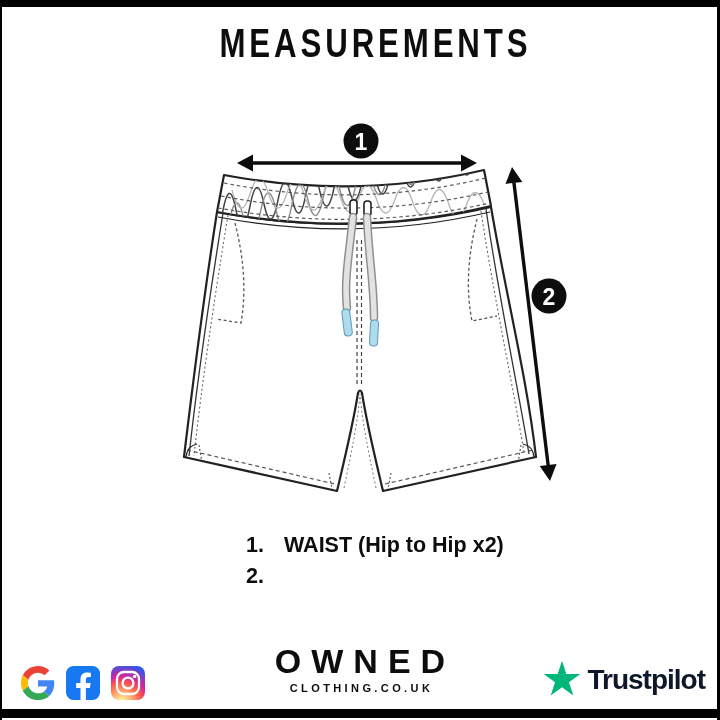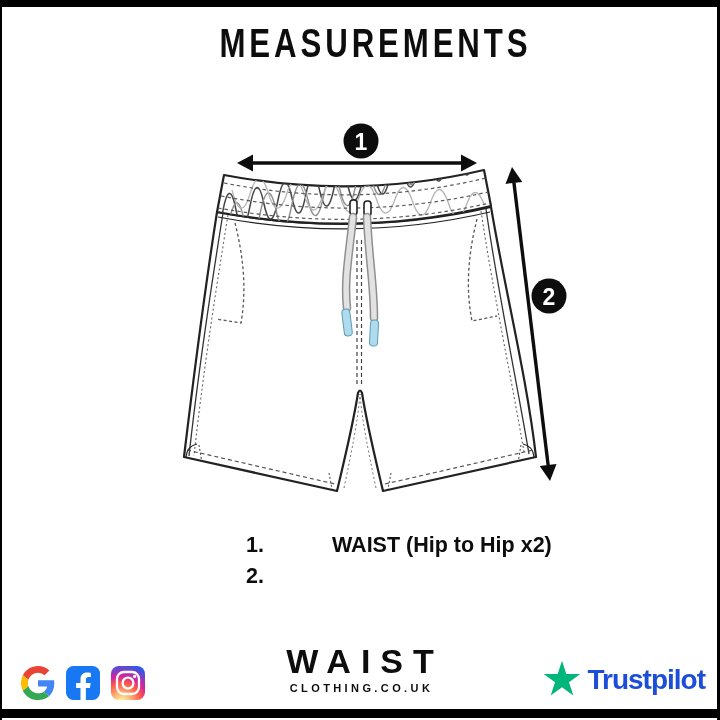--- a/index.html
+++ b/index.html
@@ -27,35 +27,35 @@
   }
 
   
   .diagram-svg{position:absolute;top:120px;left:0;width:720px;height:400px;}
   .badge-num{font-family:"Liberation Sans","DejaVu Sans",sans-serif;font-size:23px;font-weight:700;}
 
   
   .legend{position:absolute;top:533px;left:246px;}
   .legend-row{display:flex;align-items:baseline;height:31px;font-size:21.5px;font-weight:700;}
   .legend-num{width:22px;margin-right:16px;}
-  .legend-label{white-space:nowrap;margin-left:48px;}
+  .legend-label{white-space:nowrap;}
 
   
   .social{position:absolute;left:21px;top:666px;display:flex;gap:11px;}
   .social-tile{width:34px;height:34px;display:block;}
   .ig-tile{
     width:34px;height:34px;border-radius:8px;
     background:radial-gradient(circle at 32% 107%,#fdf497 0%,#fdf497 5%,#fd5949 45%,#d6249f 60%,#285AEB 90%);
     display:flex;align-items:center;justify-content:center;
   }
   .brand{position:absolute;top:644px;left:0;right:0;text-align:center;}
   .brand-name{font-size:34px;font-weight:800;letter-spacing:10px;padding-left:10px;line-height:1;white-space:nowrap;}
   .brand-domain{margin-top:4px;font-size:11px;font-weight:700;letter-spacing:3.4px;padding-left:3px;white-space:nowrap;}
   .trustpilot{position:absolute;right:15px;top:659px;display:flex;align-items:center;gap:4px;}
-  .trustpilot-word{font-size:28px;font-weight:600;letter-spacing:-1px;color:#1d4ed8;white-space:nowrap;}
+  .trustpilot-word{font-size:28px;font-weight:600;letter-spacing:-1px;color:#0f172a;white-space:nowrap;}
 </style>
 </head>
 <body>
 
 <div class="frame-top"></div>
 <div class="frame-left"></div>
 <div class="frame-right"></div>
 <div class="frame-bottom"></div>
 
 <div class="header">
@@ -164,21 +164,21 @@
   <div class="ig-tile">
     <svg width="34" height="34" viewBox="0 0 34 34">
       <rect x="6" y="6" width="22" height="22" rx="7" fill="none" stroke="#ffffff" stroke-width="2.3"></rect>
       <circle cx="17" cy="17" r="5.4" fill="none" stroke="#ffffff" stroke-width="2.3"></circle>
       <circle cx="23.6" cy="10.4" r="1.7" fill="#ffffff"></circle>
     </svg>
   </div>
 </div>
 
 <div class="brand">
-  <div class="brand-name">WAIST</div>
+  <div class="brand-name">OWNED</div>
   <div class="brand-domain">CLOTHING.CO.UK</div>
 </div>
 
 <div class="trustpilot">
   <svg width="42" height="42" viewBox="0 0 24 24">
     <polygon points="12,1 14.47,8.6 22.46,8.6 16,13.3 18.47,20.9 12,16.2 5.53,20.9 8,13.3 1.54,8.6 9.53,8.6" fill="#00B67A"></polygon>
   </svg>
   <span class="trustpilot-word">Trustpilot</span>
 </div>
 

